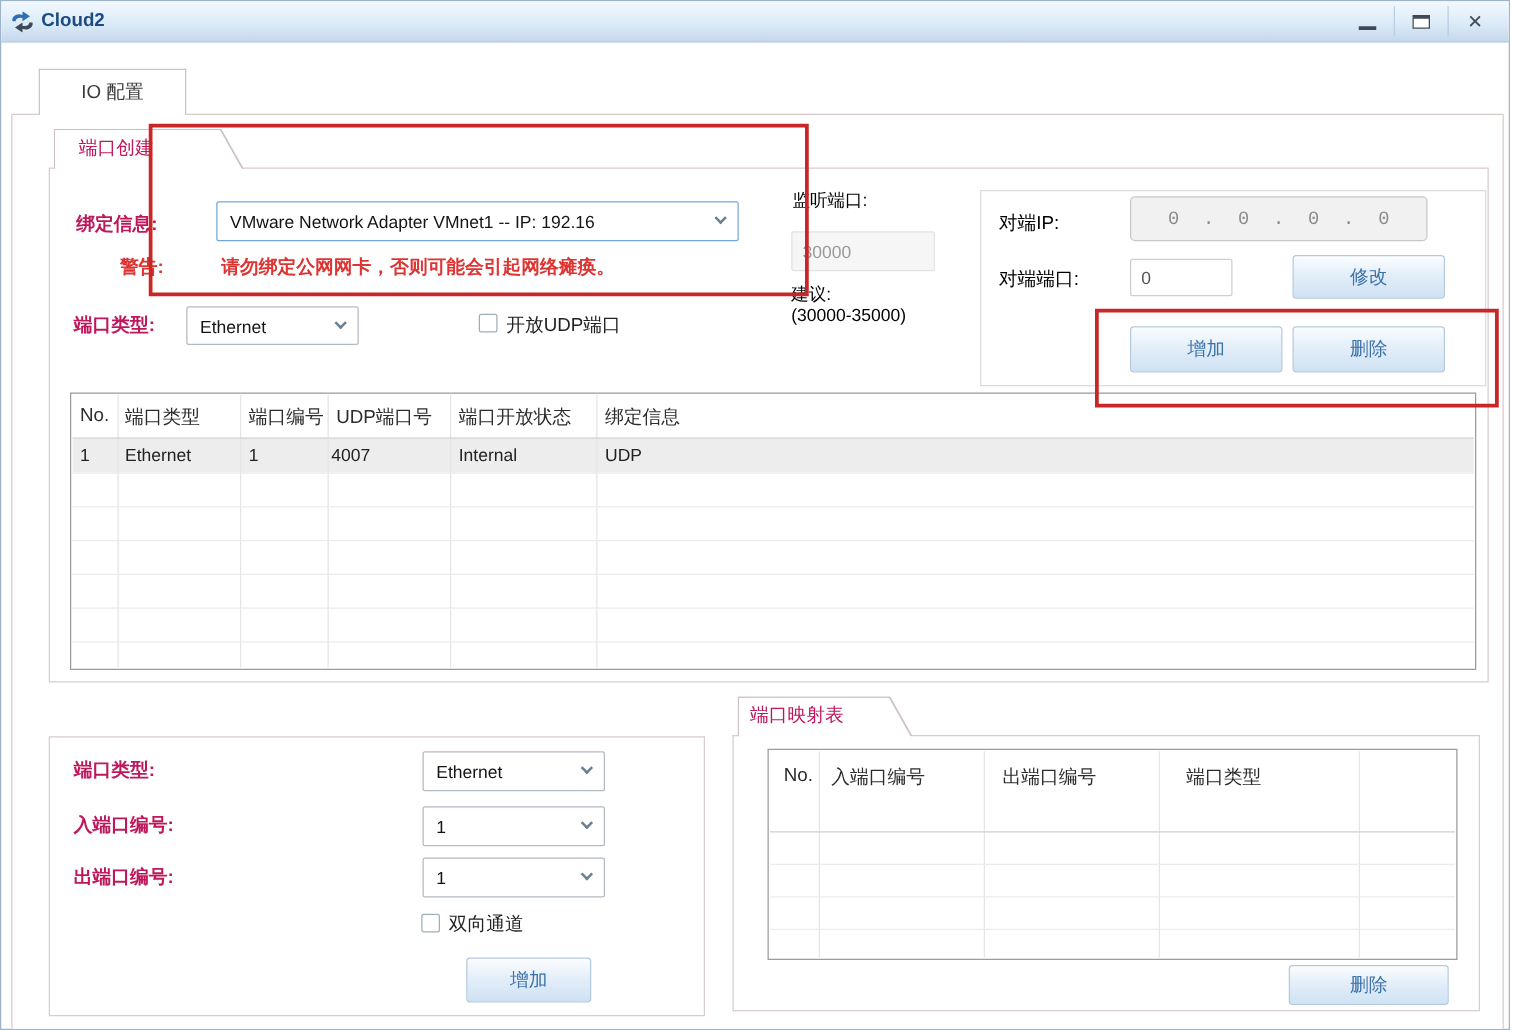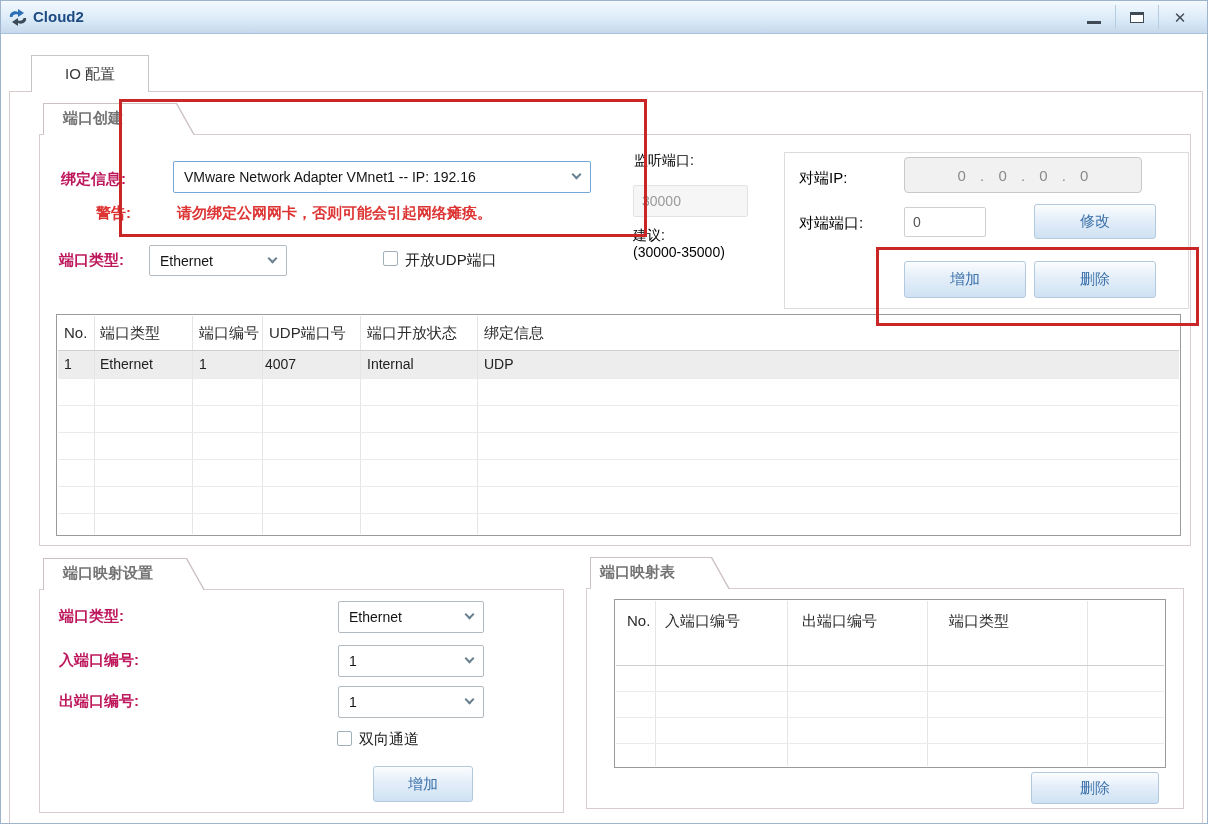--- a/index.html
+++ b/index.html
@@ -36,21 +36,21 @@
     text-align:center; line-height:36px; font-size:15px; color:#3a3a3a;
   }
 
   
   .group-rect { position:absolute; border:1px solid #d8cccc; background:#fff; }
   .group-tab { position:absolute; height:32px; z-index:2; }
   .group-tab .t-outer { position:absolute; inset:0; background:#ccc0c0;
       clip-path:polygon(0 0, calc(100% - 18px) 0, 100% 100%, 0 100%); }
   .group-tab .t-inner { position:absolute; left:1px; top:1px; right:1px; bottom:-1px; background:#fff;
       clip-path:polygon(0 0, calc(100% - 18px) 0, 100% 100%, 0 100%); }
-  .group-tab .t-label { position:absolute; left:20px; top:6px; font-size:15px; font-weight:bold; color:#737373; white-space:nowrap; }
+  .group-tab .t-label { position:absolute; left:20px; top:6px; font-size:15px; font-weight:normal; color:#be185d; white-space:nowrap; }
 
   
   .lbl { position:absolute; font-size:15px; font-weight:bold; color:#be185d; white-space:nowrap; }
   .lbl-n { position:absolute; font-size:15px; color:#222; white-space:nowrap; }
   .lbl-gray { position:absolute; font-size:14px; color:#000000; white-space:nowrap; }
   .lbl-red { position:absolute; font-size:15px; font-weight:bold; color:#dd3434; white-space:nowrap; }
 
   .select {
     position:absolute; background:#fff; border:1px solid #b2bac2; border-radius:2px;
     font-size:14px; color:#141414; padding:0 22px 0 10px; display:flex; align-items:center;
@@ -143,21 +143,21 @@
   <div class="chk" style="left:382px; top:250px;"></div>
   <div class="lbl-n" style="left:404px; top:250px;">开放UDP端口</div>
 
   <div class="lbl-gray" style="left:633px; top:151px;">监听端口:</div>
   <div class="input disabled" style="left:632px; top:184px; width:115px; height:32px;">30000</div>
   <div class="lbl-gray" style="left:632px; top:226px;">建议:</div>
   <div class="lbl-gray" style="left:632px; top:243px;">(30000-35000)</div>
 
   <div class="panelbox" style="left:783px; top:151px; width:405px; height:157px;"></div>
   <div class="lbl-gray" style="left:798px; top:168px; font-size:15px;">对端IP:</div>
-  <div class="ipbox" style="left:903px; top:156px; width:238px; height:36px;">0 . 0 . 0 . 0</div>
+  <div class="ipbox" style="left:903px; top:156px; width:238px; height:36px;font-family:Liberation Mono, monospace;">0 . 0 . 0 . 0</div>
   <div class="lbl-gray" style="left:798px; top:213px; font-size:15px;">对端端口:</div>
   <div class="input" style="left:903px; top:206px; width:82px; height:30px;">0</div>
   <div class="btn" style="left:1033px; top:203px; width:122px; height:35px;">修改</div>
   <div class="btn" style="left:903px; top:260px; width:122px; height:37px;">增加</div>
   <div class="btn" style="left:1033px; top:260px; width:122px; height:37px;">删除</div>
 
   <div class="tbl" style="left:55px; top:313px; width:1125px; height:222px;">
     <div class="rowbg" style="top:36px; height:27px;"></div>
     <div class="vline" style="left:37px;"></div>
     <div class="vline" style="left:135px;"></div>
@@ -181,25 +181,20 @@
       <div class="cell" style="left:7px; top:41px;">1</div>
       <div class="cell" style="left:43px; top:41px;">Ethernet</div>
       <div class="cell" style="left:142px; top:41px;">1</div>
       <div class="cell" style="left:208px; top:41px;">4007</div>
       <div class="cell" style="left:310px; top:41px;">Internal</div>
       <div class="cell" style="left:427px; top:41px;">UDP</div>
     </div>
   </div>
 
   <div class="group-rect" style="left:38px; top:588px; width:525px; height:224px;"></div>
-  <div class="group-tab" style="left:42px; top:557px; width:162px;">
-    <div class="t-outer"></div>
-    <div class="t-inner"></div>
-    <div class="t-label">端口映射设置</div>
-  </div>
 
   <div class="lbl" style="left:58px; top:606px;">端口类型:</div>
   <div class="select" style="left:337px; top:600px; width:146px; height:32px;">
     <span>Ethernet</span>
     <i class="chev"></i>
   </div>
   <div class="lbl" style="left:58px; top:650px;">入端口编号:</div>
   <div class="select" style="left:337px; top:644px; width:146px; height:32px;">
     <span>1</span>
     <i class="chev"></i>

